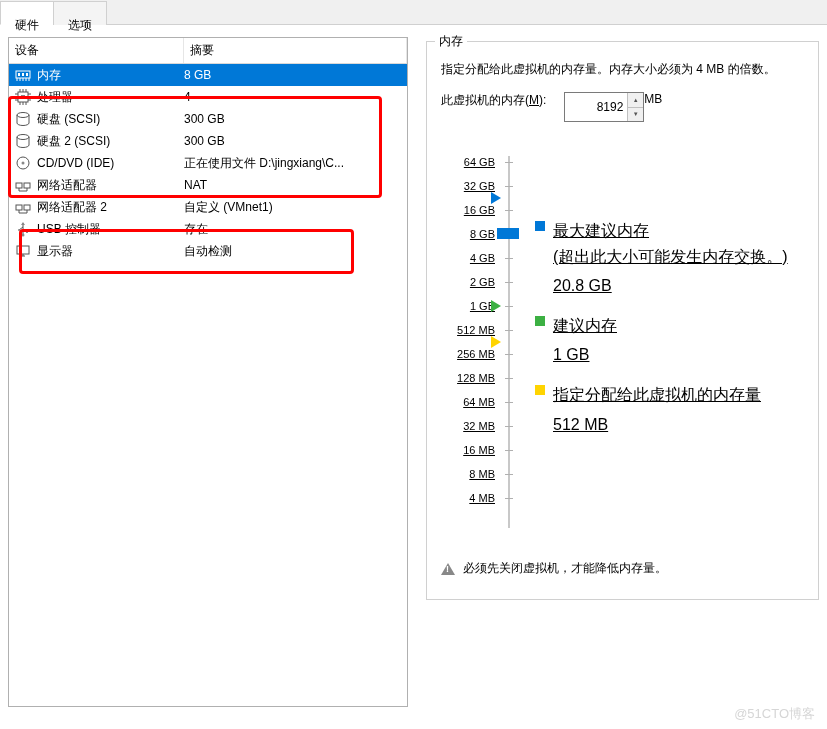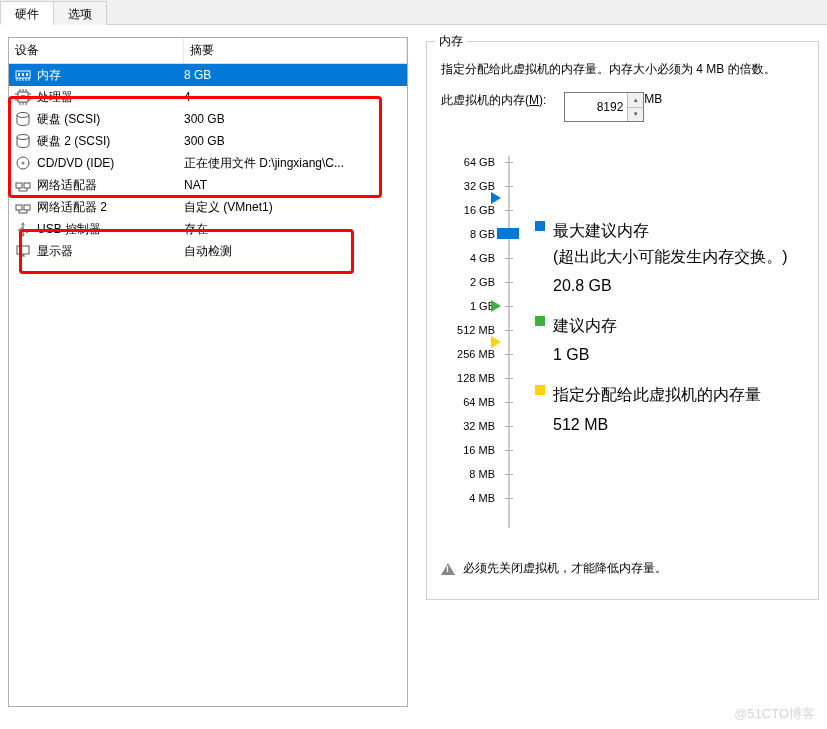--- a/index.html
+++ b/index.html
@@ -13,21 +13,21 @@
     height: 729px;
     position: relative;
   }
   .tabs {
     display: flex;
     border-bottom: 1px solid #d0d0d0;
     background: #f0f0f0;
     height: 25px;
   }
   .tab {
-    padding: 4px 14px 3px;
+    padding: 15px 14px 3px;
     border: 1px solid #d0d0d0;
     border-bottom: none;
     margin-right: -1px;
     background: #f4f4f4;
     position: relative;
     top: 1px;
     cursor: default;
   }
   .tab.active {
     background: #fff;
@@ -145,20 +145,21 @@
     justify-content: center;
     font-size: 6px;
     color: #555;
     line-height: 1;
   }
   .spinner .arrows .arr:first-child { border-bottom: 1px solid #c0c0c0; }
   .slider-area {
     display: flex;
     gap: 8px;
     align-items: flex-start;
+    text-decoration: underline;
   }
   .tick-labels {
     width: 54px;
     text-align: right;
     font-size: 11px;
   }
   .tick-labels div { height: 24px; line-height: 24px; }
   .track-wrap { position: relative; width: 12px; height: 384px; }
   .track-line {
     position: absolute;

